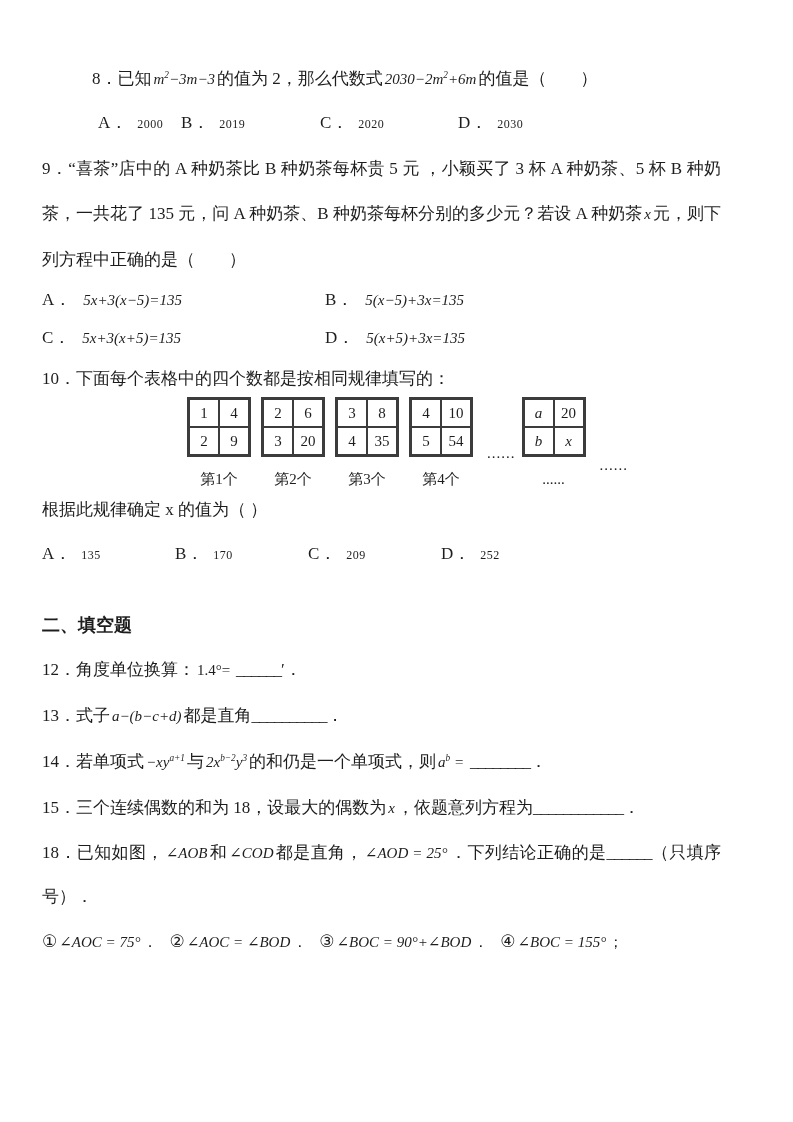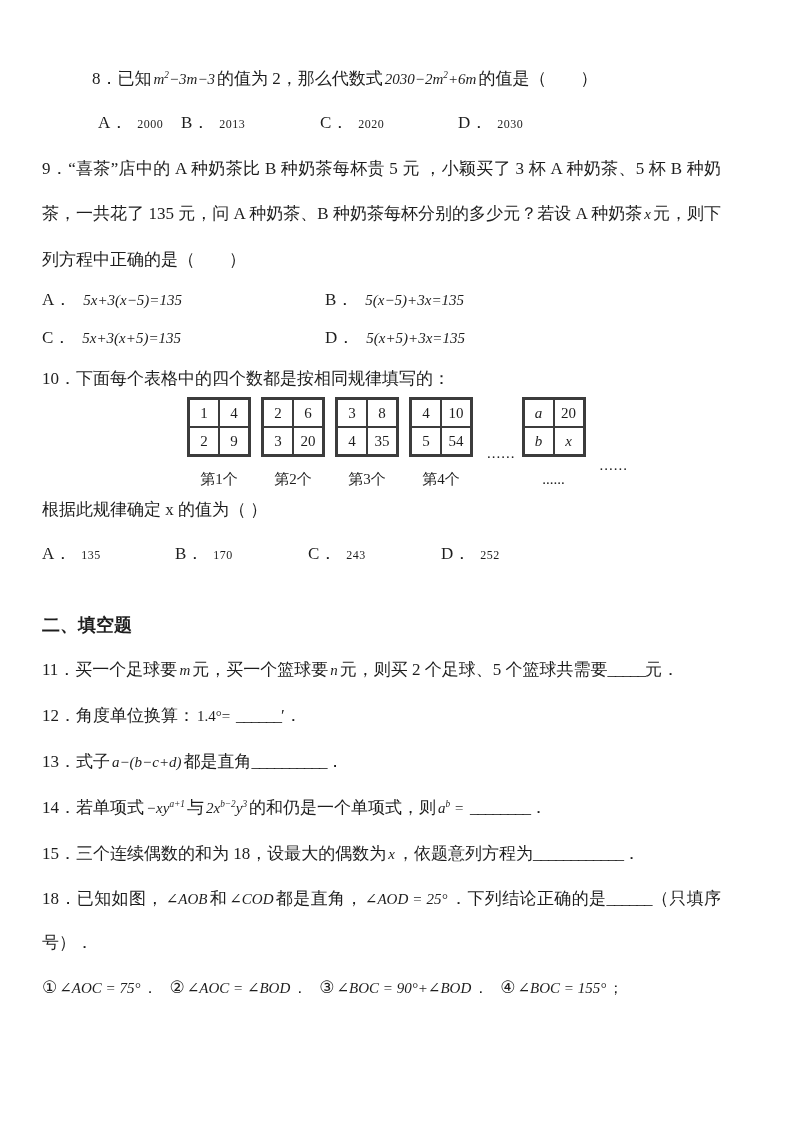--- a/index.html
+++ b/index.html
@@ -58,21 +58,21 @@
   <div class="line q8stem">
     <span>8．已知</span><span class="math"><span>m</span><sup>2</sup><span>−3m−3</span></span><span>的值为 2，那么代数式</span><span class="math"><span>2030−2m</span><sup>2</sup><span>+6m</span></span><span>的值是（　　）</span>
   </div>
   <div class="q8opts">
     <span class="opt ow1">
         <span class="olabel">A．</span>
         <span class="optval">2000</span>
       </span>
     <span class="opt ow2">
         <span class="olabel">B．</span>
-        <span class="optval">2013</span>
+        <span class="optval">2019</span>
       </span>
     <span class="opt ow3">
         <span class="olabel">C．</span>
         <span class="optval">2020</span>
       </span>
     <span class="opt">
         <span class="olabel">D．</span>
         <span class="optval">2030</span>
       </span>
   </div>
@@ -158,35 +158,32 @@
     <span class="opt pw">
         <span class="olabel">A．</span>
         <span class="optval">135</span>
       </span>
     <span class="opt pw">
         <span class="olabel">B．</span>
         <span class="optval">170</span>
       </span>
     <span class="opt pw">
         <span class="olabel">C．</span>
-        <span class="optval">243</span>
+        <span class="optval">209</span>
       </span>
     <span class="opt">
         <span class="olabel">D．</span>
         <span class="optval">252</span>
       </span>
   </div>
 
   <div class="spacer"></div>
 
   <div class="header">二、填空题</div>
 
-  <div class="fill">
-    <span>11．买一个足球要</span><span class="math">m</span><span>元，买一个篮球要</span><span class="math">n</span><span>元，则买 2 个足球、5 个篮球共需要</span><span class="blank">_____</span><span>元．</span>
-  </div>
 
   <div class="fill">
     <span>12．角度单位换算：</span><span class="mathn">1.4°= </span><span class="blank">______</span><span>′．</span>
   </div>
 
   <div class="fill">
     <span>13．式子</span><span class="math">a−(b−c+d)</span><span>都是直角</span><span class="blank">__________</span><span>．</span>
   </div>
 
   <div class="fill">

